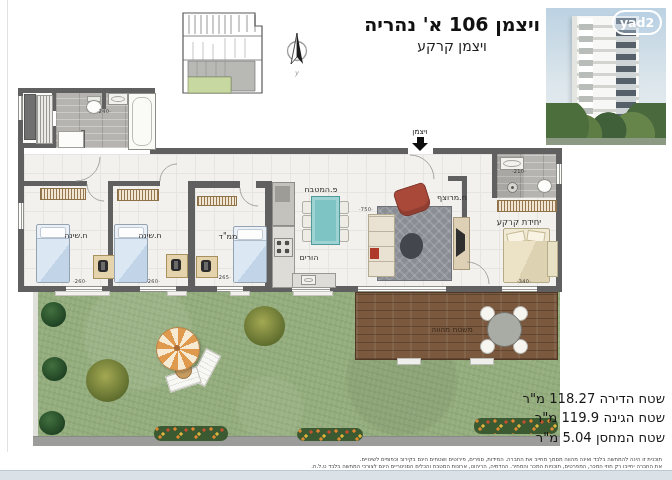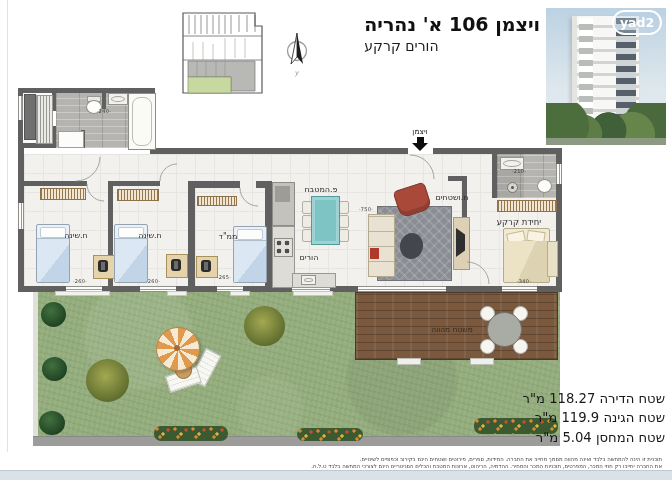--- a/index.html
+++ b/index.html
@@ -36,40 +36,40 @@
   .stove{position:absolute;background:#e3e1dc;border:1px solid #8f8d88;background-image:radial-gradient(circle 2.5px at 4px 4px,#4e4e4a 2.2px,transparent 2.6px),radial-gradient(circle 2.5px at 12px 4px,#4e4e4a 2.2px,transparent 2.6px),radial-gradient(circle 2.5px at 4px 12px,#4e4e4a 2.2px,transparent 2.6px),radial-gradient(circle 2.5px at 12px 12px,#4e4e4a 2.2px,transparent 2.6px)}
   .toilet{position:absolute;background:#fdfdfb;border:1px solid #8f8f8a;border-radius:50%}
   .tank{position:absolute;background:#e9e9e5;border:1px solid #9a9a94}
   .sink{position:absolute;background:#f2f1ed;border:1px solid #94948e}
   .sink::after{content:"";position:absolute;inset:2px;border:1px solid #a6a6a0;border-radius:50%}
   .tub{position:absolute;background:#fafaf7;border:1px solid #8d8d87}
   .tub::after{content:"";position:absolute;inset:3px;border:1px solid #bdbdb7;border-radius:8px}
   .shead{position:absolute;border:1px solid #77776f;border-radius:50%;background:#d7d5d0}
   .shead::after{content:"";position:absolute;left:50%;top:50%;width:3px;height:3px;margin:-1.5px;background:#55554f;border-radius:50%}
   .grille{position:absolute;background:repeating-linear-gradient(90deg,#9a9a94 0 1px,#eceae6 1px 3px);border:1px solid #9a9a94}
-  .titleblock{position:absolute;top:12px;right:132px;text-align:left;direction:rtl;color:#111}
+  .titleblock{position:absolute;top:12px;right:132px;text-align:center;direction:rtl;color:#111}
   .title{font-size:19px;font-weight:bold;line-height:25px}
   .sub{font-size:14px;line-height:19px;color:#1c1c1c}
   .areas{position:absolute;top:389px;right:7px;text-align:right;direction:rtl;font-size:13.2px;line-height:19.4px;color:#191919}
   .disc{position:absolute;top:456px;right:10px;width:420px;text-align:right;direction:rtl;font-size:5.4px;line-height:7px;color:#454545}
   .photo{position:absolute;left:546px;top:8px;width:120px;height:137px;background:linear-gradient(180deg,#bcd2e2,#dce6ec 55%,#e9eef1);overflow:hidden}
   .arrowstem{position:absolute;background:#0d0d0d}
   .arrowhead{position:absolute;width:0;height:0;border-left:8px solid transparent;border-right:8px solid transparent;border-top:8px solid #0d0d0d}
   svg{position:absolute;overflow:visible}
 </style>
 </head>
 <body>
 
 <div class="canvas">
 
   <div class="abs" style="left:7px;top:0;width:1px;height:452px;background:#e4e2de"></div>
 
   <div class="titleblock">
     <div class="title">ויצמן 106 א' נהריה</div>
-    <div class="sub">הורים קרקע</div>
+    <div class="sub">ויצמן קרקע</div>
   </div>
 
   <div class="photo">
     <div class="abs" style="left:26px;top:8px;width:62px;height:106px;background:repeating-linear-gradient(180deg,#f7f7f5 0 9px,#d3d3cf 9px 12px);border-left:5px solid #e4e4e0;box-shadow:-2px 2px 4px rgba(0,0,0,.15)">
       <div class="abs" style="right:3px;top:2px;width:20px;height:100px;background:repeating-linear-gradient(180deg,#55606a 0 6px,#cfd4d6 6px 12px)"></div>
       <div class="abs" style="left:2px;top:2px;width:14px;height:100px;background:repeating-linear-gradient(180deg,#ffffff 0 6px,#b9bdb9 6px 12px)"></div>
     </div>
     <div class="abs" style="left:0;bottom:0;width:120px;height:42px;background-image:radial-gradient(circle at 12% 55%,#4c6d3c 0 26%,transparent 27%),radial-gradient(circle at 30% 75%,#5e7d45 0 22%,transparent 23%),radial-gradient(circle at 52% 65%,#40603a 0 26%,transparent 27%),radial-gradient(circle at 72% 75%,#66854a 0 24%,transparent 25%),radial-gradient(circle at 90% 60%,#4a6a3e 0 28%,transparent 29%)"></div>
     <div class="abs" style="left:0;bottom:0;width:120px;height:7px;background:#8d9a83"></div>
     <div class="abs" style="top:2px;right:4px;width:46px;height:21px;border:2.5px solid #fff;border-radius:13px;display:flex;align-items:center;justify-content:center;color:#fff;font-weight:bold;font-size:12.5px;background:rgba(180,205,228,.35)">
@@ -221,21 +221,21 @@
   <div class="abs" style="left:311px;top:196px;width:27px;height:47px;background:var(--teal,#7fc4c4);border:1px solid #4f9b9b;box-shadow:inset 0 0 0 3px rgba(255,255,255,.25)"></div>
   <div class="rlabel" style="left:321px;top:189px">פ.המטבח</div>
 
   <div class="abs" style="left:377px;top:206px;width:73px;height:73px;background-color:var(--rug,#8a8e94);background-image:repeating-linear-gradient(45deg,rgba(255,255,255,.13) 0 2px,transparent 2px 7px),repeating-linear-gradient(-45deg,rgba(255,255,255,.1) 0 2px,transparent 2px 7px);border:1px solid #6f7379"></div>
   <div class="abs" style="left:400px;top:233px;width:23px;height:26px;background:#43474d;border-radius:50%;transform:rotate(12deg)"></div>
   <div class="abs" style="left:396px;top:186px;width:31px;height:26px;background:var(--red,#a8493a);border:1px solid #7e3529;border-radius:5px 5px 9px 9px;transform:rotate(-18deg);box-shadow:inset 0 -4px 0 rgba(0,0,0,.15)"></div>
   <div class="abs" style="left:368px;top:214px;width:25px;height:61px;background:#e9e1d1;border:1px solid #b3a98f;background-image:repeating-linear-gradient(0deg,transparent 0 14px,#bdb3a0 14px 15px)"></div>
   <div class="abs" style="left:370px;top:248px;width:9px;height:11px;background:#b03a2a"></div>
   <div class="abs" style="left:453px;top:217px;width:15px;height:51px;background:#ddd0b4;border:1px solid #a8997a"></div>
   <div class="abs" style="left:456px;top:228px;width:9px;height:29px;background:#2f2f2f;clip-path:polygon(0 0,100% 22%,100% 78%,0 100%)"></div>
-  <div class="rlabel" style="left:452px;top:197px">ח.ושטחים</div>
+  <div class="rlabel" style="left:452px;top:197px">ח.מרוצף</div>
   <div class="dim" style="left:366px;top:209px">-750-</div>
 
   <div class="sink" style="left:500px;top:157px;width:22px;height:11px"></div>
   <div class="toilet" style="left:537px;top:179px;width:13px;height:12px"></div>
   <div class="shead" style="left:507px;top:182px;width:9px;height:9px"></div>
   <div class="dim" style="left:519px;top:171px">-210-</div>
   <div class="closet" style="left:497px;top:200px;width:60px;height:12px"></div>
   <div class="bedp" style="left:503px;top:228px;width:45px;height:53px">
     <div class="pilp" style="left:3px;top:3px;transform:rotate(-12deg)"></div>
     <div class="pilp" style="left:23px;top:2px;transform:rotate(8deg)"></div>

